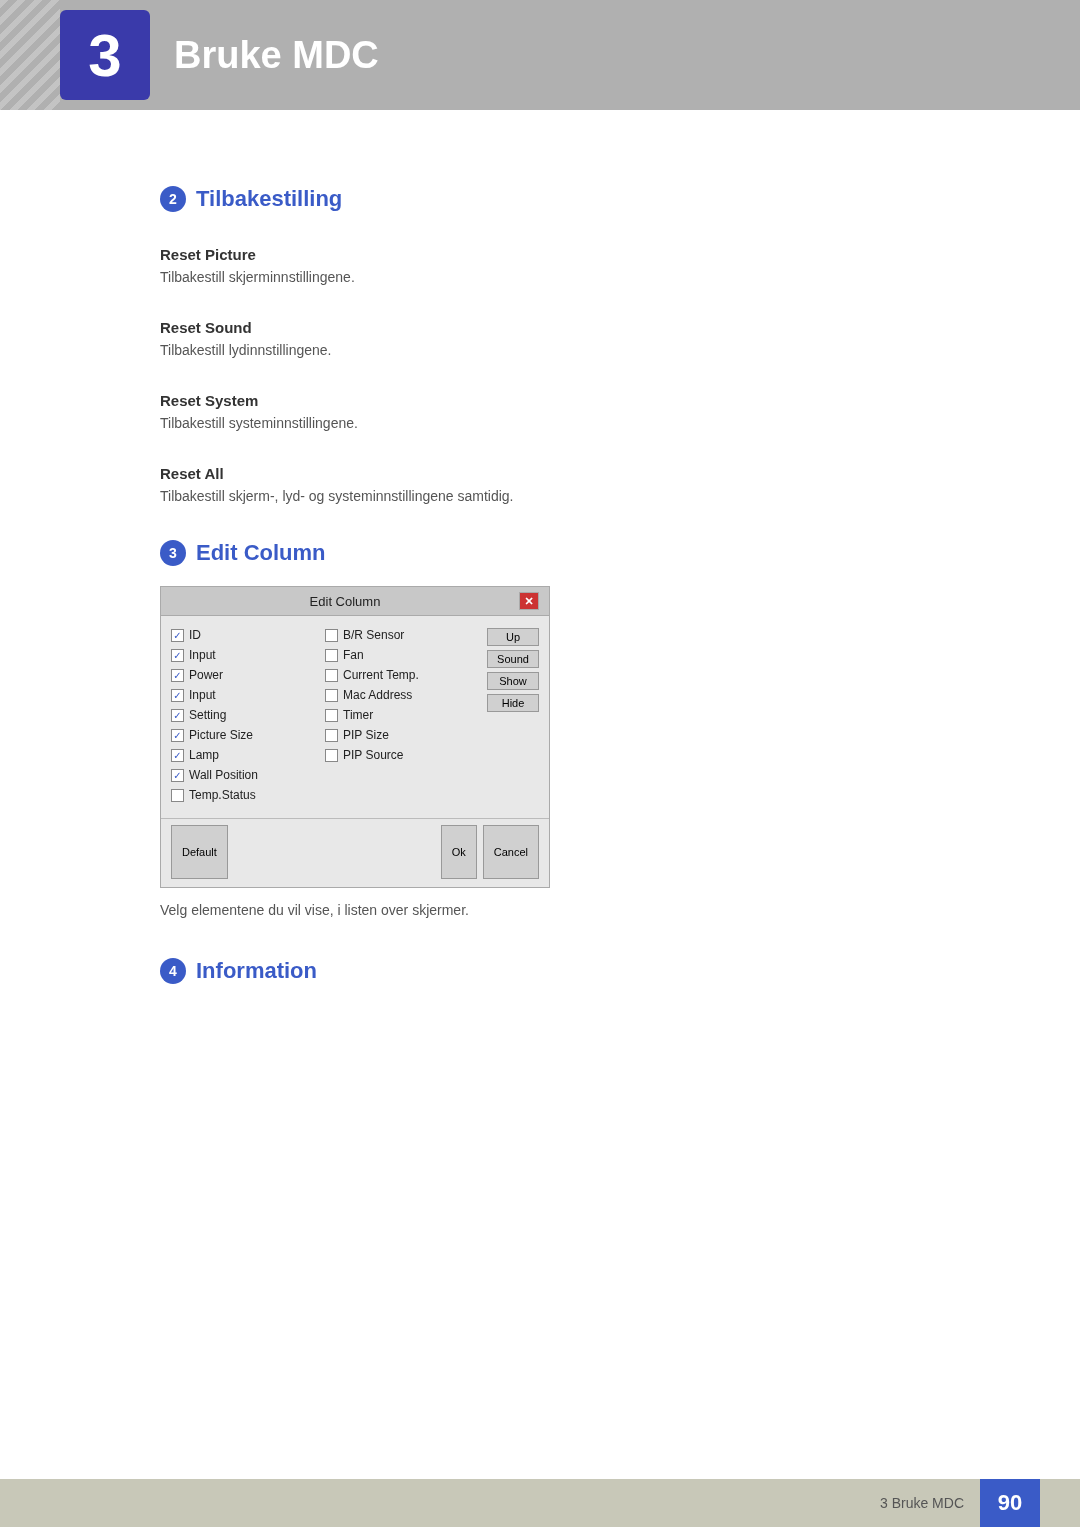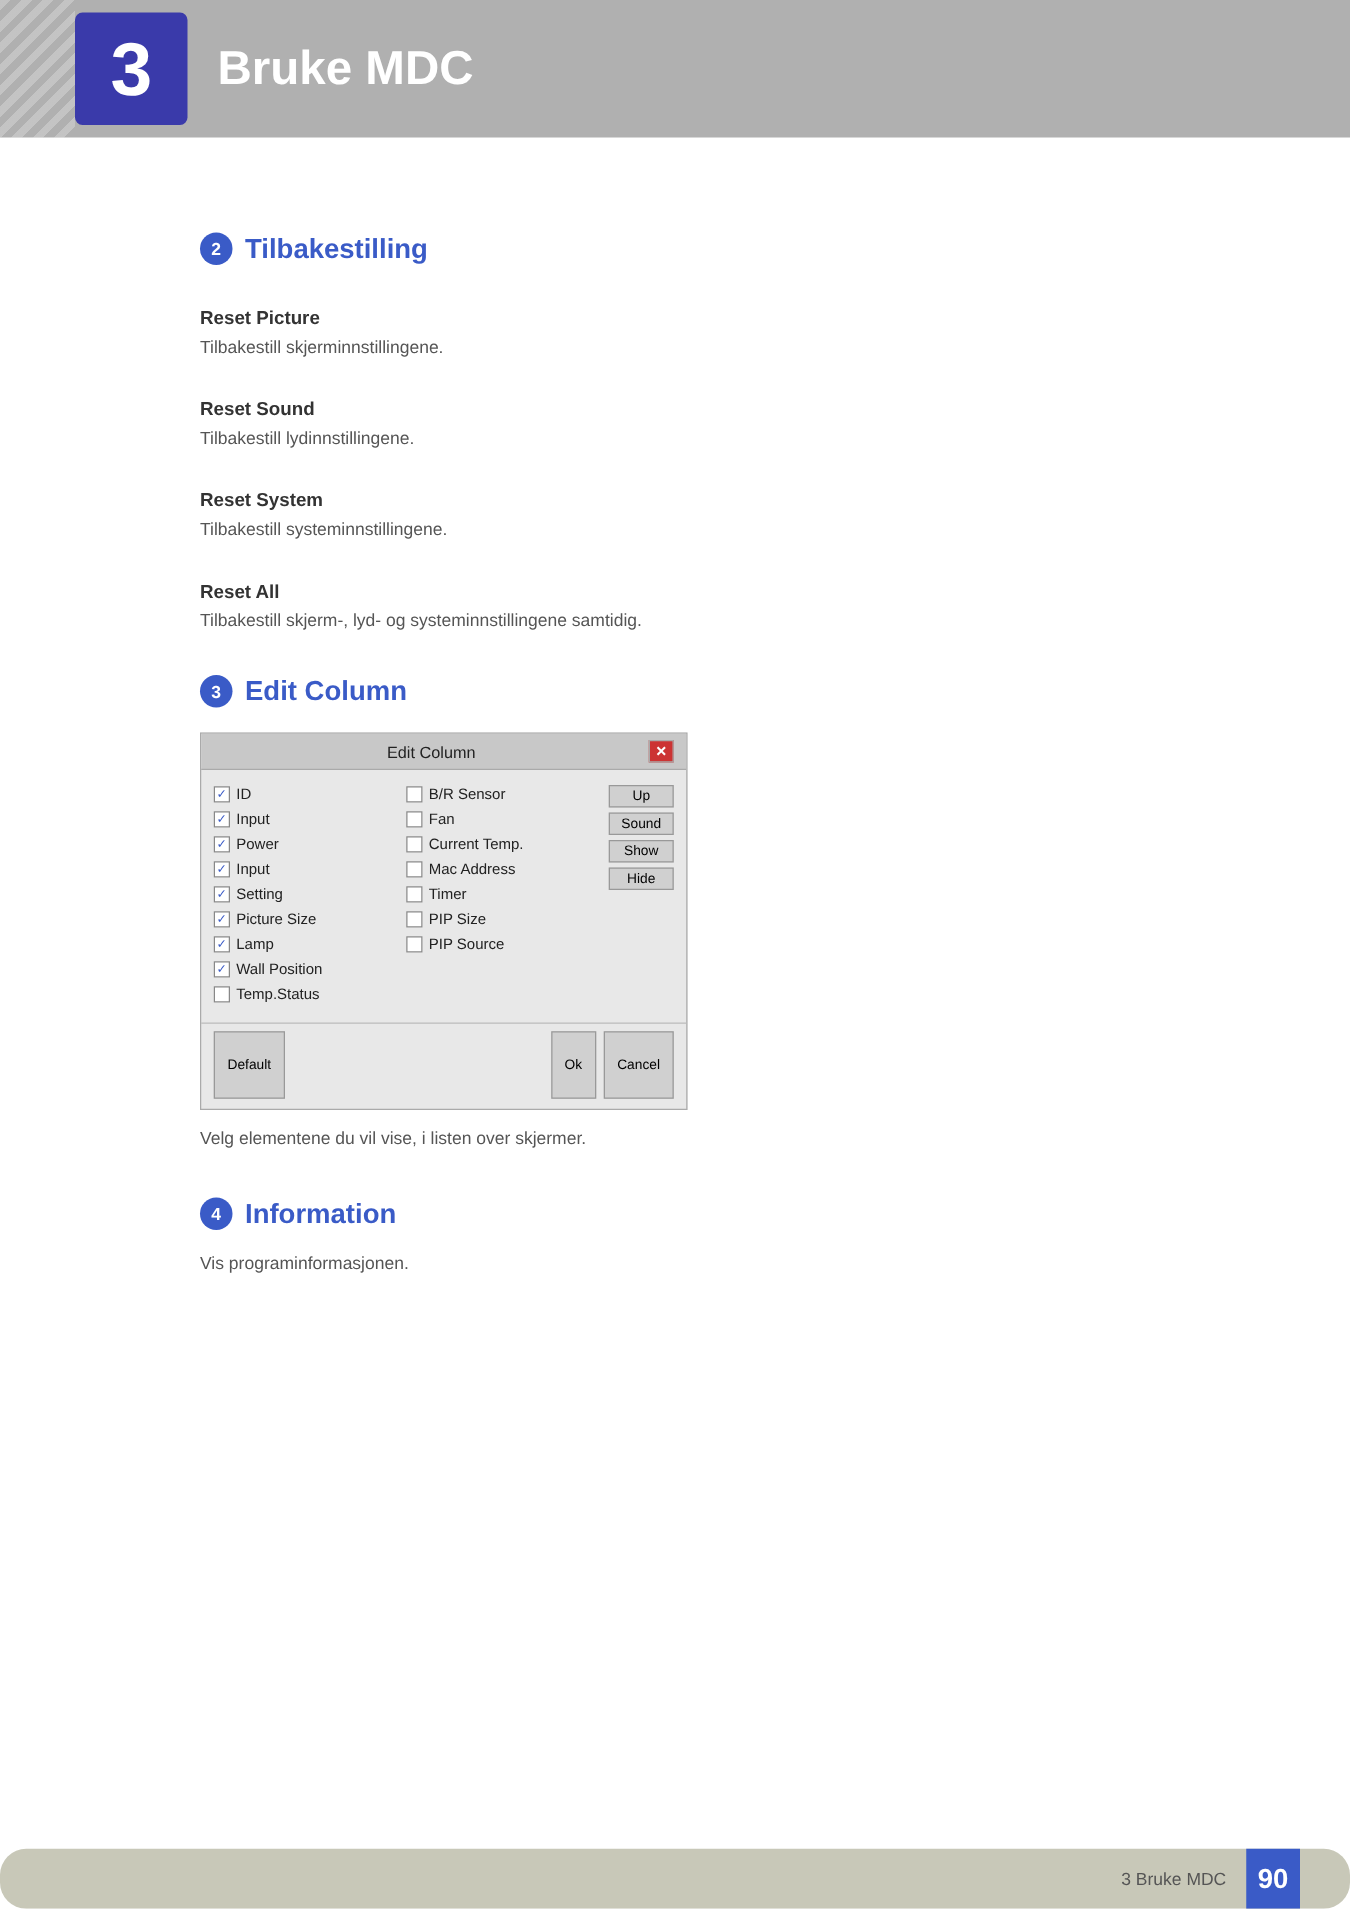--- a/index.html
+++ b/index.html
@@ -213,33 +213,32 @@
       position: absolute;
       bottom: 0;
       left: 0;
       right: 0;
       height: 48px;
       background: #c8c8b8;
       display: flex;
       align-items: center;
       justify-content: flex-end;
       padding-right: 40px;
-      border-radius: 21px;
     }
     .footer-chapter {
       font-size: 14px;
       color: #555;
       margin-right: 16px;
     }
     .footer-page {
       background: #3a5bc7;
       color: #fff;
       font-size: 22px;
       font-weight: bold;
-      width: 43px;
+      width: 60px;
       height: 48px;
       display: flex;
       align-items: center;
       justify-content: center;
     }
   </style>
 </head>
 <body>
 
 <div class="header-bar">
@@ -371,20 +370,19 @@
     </div>
   </div>
 
   <div class="subsection-desc">Velg elementene du vil vise, i listen over skjermer.</div>
 
   <div class="section-heading" style="margin-top:40px;">
     <div class="section-badge">4</div>
     <span class="section-title">Information</span>
   </div>
 
-  <div class="subsection-desc">Vis programinformasjonen.</div>
 
 </div>
 
 <div class="footer-bar">
   <span class="footer-chapter">3 Bruke MDC</span>
   <div class="footer-page">90</div>
 </div>
 
 </body></html>

